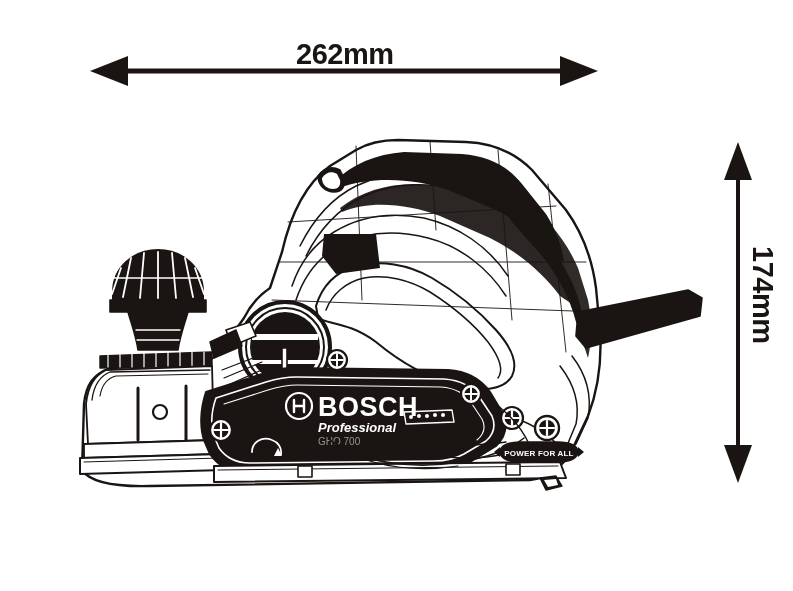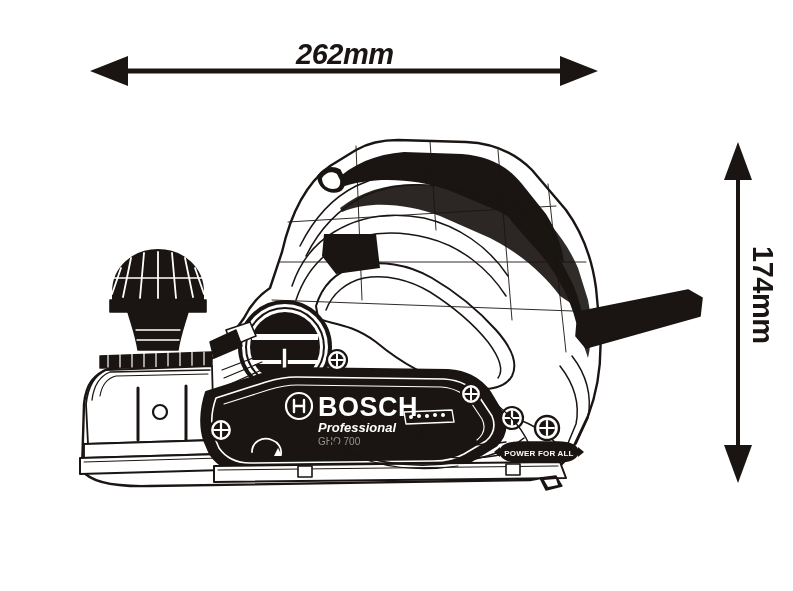--- a/index.html
+++ b/index.html
@@ -31,21 +31,20 @@
     font-weight: bold;
     color: #1a1512;
     white-space: nowrap;
     letter-spacing: -0.5px;
   }
   #label-width {
     left: 296px;
     top: 38px;
     font-size: 29px;
     line-height: 32px;
-    font-style: italic;
   }
   #label-height {
     left: 745px;
     top: 248px;
     font-size: 29px;
     line-height: 32px;
     transform: rotate(90deg);
     transform-origin: 18px 16px;
   }
 </style>

